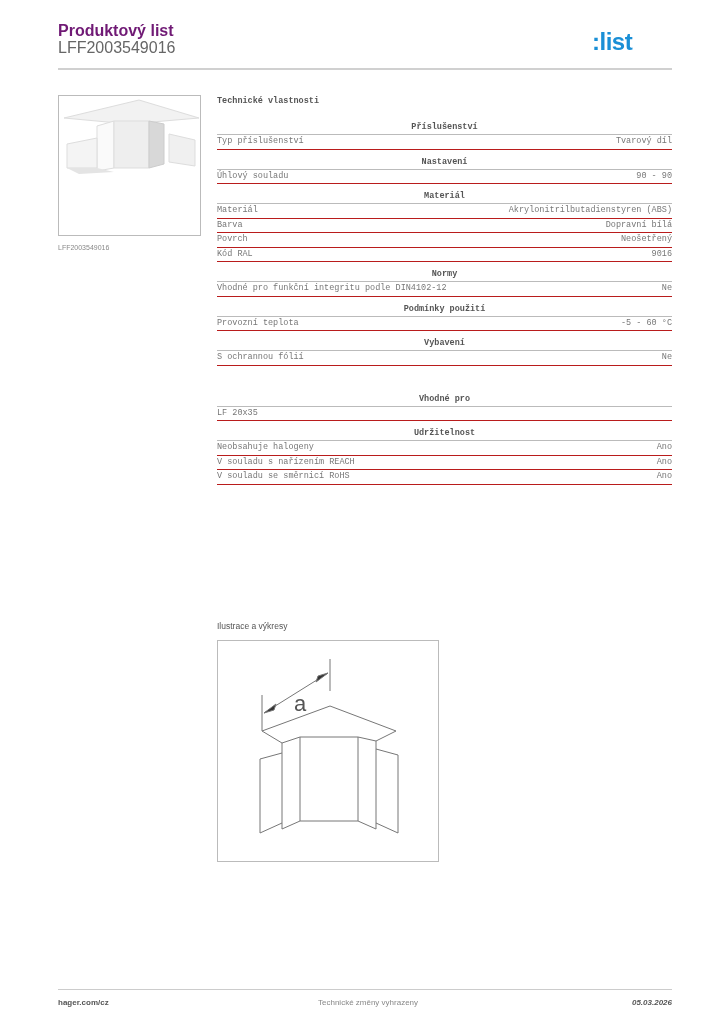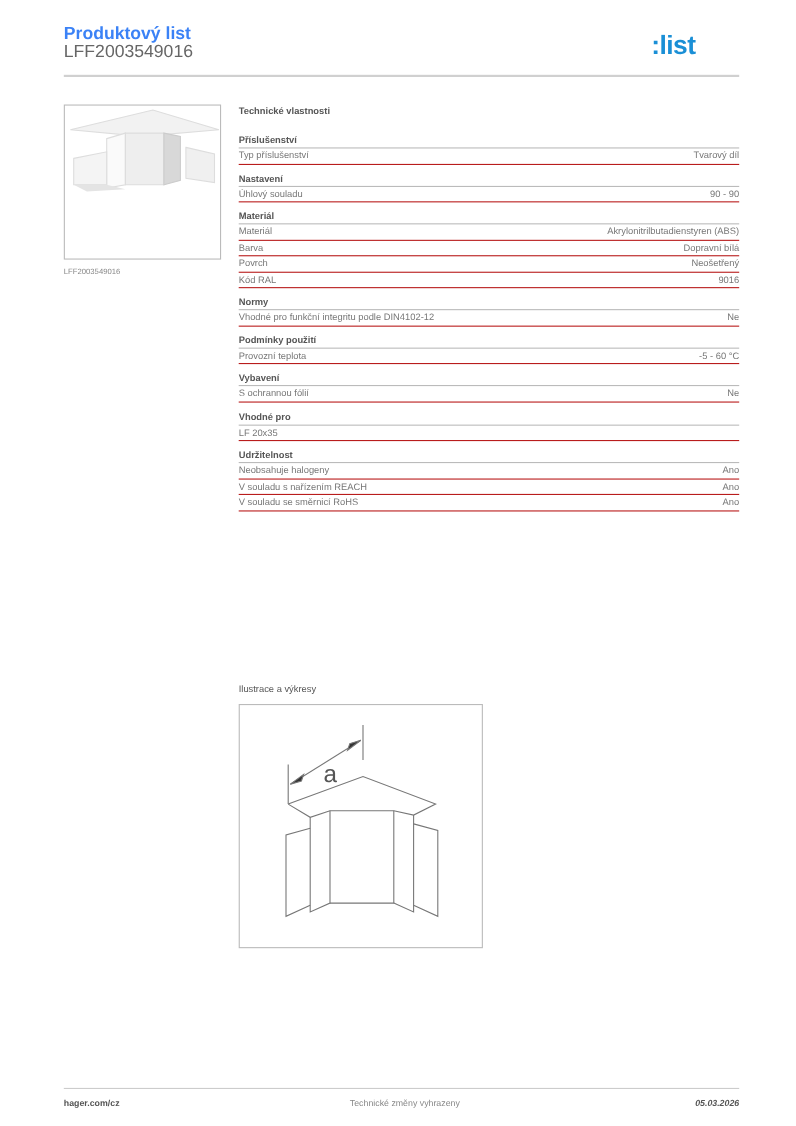--- a/index.html
+++ b/index.html
@@ -1,25 +1,25 @@
 <!DOCTYPE html>
 <html><head>
 <meta charset="utf-8">
 <style>
   html,body{margin:0;padding:0;background:#fff;}
   body{width:724px;height:1024px;position:relative;font-family:"Liberation Sans",sans-serif;color:#555;overflow:hidden;}
-  .hdr-title{position:absolute;left:58px;top:22px;font-size:16px;font-weight:bold;color:#3b82f6;}
+  .hdr-title{position:absolute;left:58px;top:22px;font-size:16px;font-weight:bold;color:#701a75;}
   .hdr-code{position:absolute;left:58px;top:39px;font-size:16px;color:#666;}
   .logo{position:absolute;left:592px;top:28px;font-size:24px;font-weight:bold;color:#1a8fd6;letter-spacing:-0.5px;}
   .hdr-line{position:absolute;left:58px;top:68px;width:614px;height:2px;background:#d0d0d0;}
   .photo{position:absolute;left:58px;top:95px;width:143px;height:141px;border:1px solid #bbb;box-sizing:border-box;}
   .photo-cap{position:absolute;left:58px;top:244px;font-size:7px;color:#888;}
-  .main{position:absolute;left:217px;top:96px;width:455px;}
+  .main{position:absolute;left:217px;top:96px;width:455px;font-family:Liberation Mono, monospace;}
   .main-title{font-size:8.5px;font-weight:bold;color:#555;height:22px;}
-  .sec{margin-bottom:7px;}
+  .sec{margin-bottom:7px;text-align:center;}
   .sec-title{font-size:8.5px;font-weight:bold;color:#555;padding-bottom:2px;border-bottom:1px solid #bbb;margin-top:4px;}
   .row{display:flex;justify-content:space-between;font-size:8.5px;color:#777;height:13.5px;line-height:13.5px;border-bottom:1px solid #b91c1c;}
   .ill-title{position:absolute;left:217px;top:621px;font-size:8.5px;font-weight:normal;color:#555;}
   .drawing{position:absolute;left:217px;top:640px;width:222px;height:222px;border:1px solid #bbb;box-sizing:border-box;}
   .foot-line{position:absolute;left:58px;top:989px;width:614px;height:1px;background:#ccc;}
   .foot-l{position:absolute;left:58px;top:998px;font-size:8px;font-weight:bold;color:#555;}
   .foot-c{position:absolute;left:318px;top:998px;font-size:8px;color:#888;}
   .foot-r{position:absolute;right:52px;top:998px;font-size:8px;font-weight:bold;color:#555;font-style:italic;}
 </style>
 </head>
@@ -93,21 +93,21 @@
           <span>-5 - 60 °C</span>
         </div>
       </div>
       <div class="sec">
         <div class="sec-title">Vybavení</div>
         <div class="row">
           <span>S ochrannou fólií</span>
           <span>Ne</span>
         </div>
       </div>
-      <div class="sec" style="margin-top: 8px;">
+      <div class="sec" style="margin-top: 28px;">
         <div class="sec-title">Vhodné pro</div>
         <div class="row">
           <span>LF 20x35</span>
           <span></span>
         </div>
       </div>
       <div class="sec">
         <div class="sec-title">Udržitelnost</div>
         <div class="row">
           <span>Neobsahuje halogeny</span>

